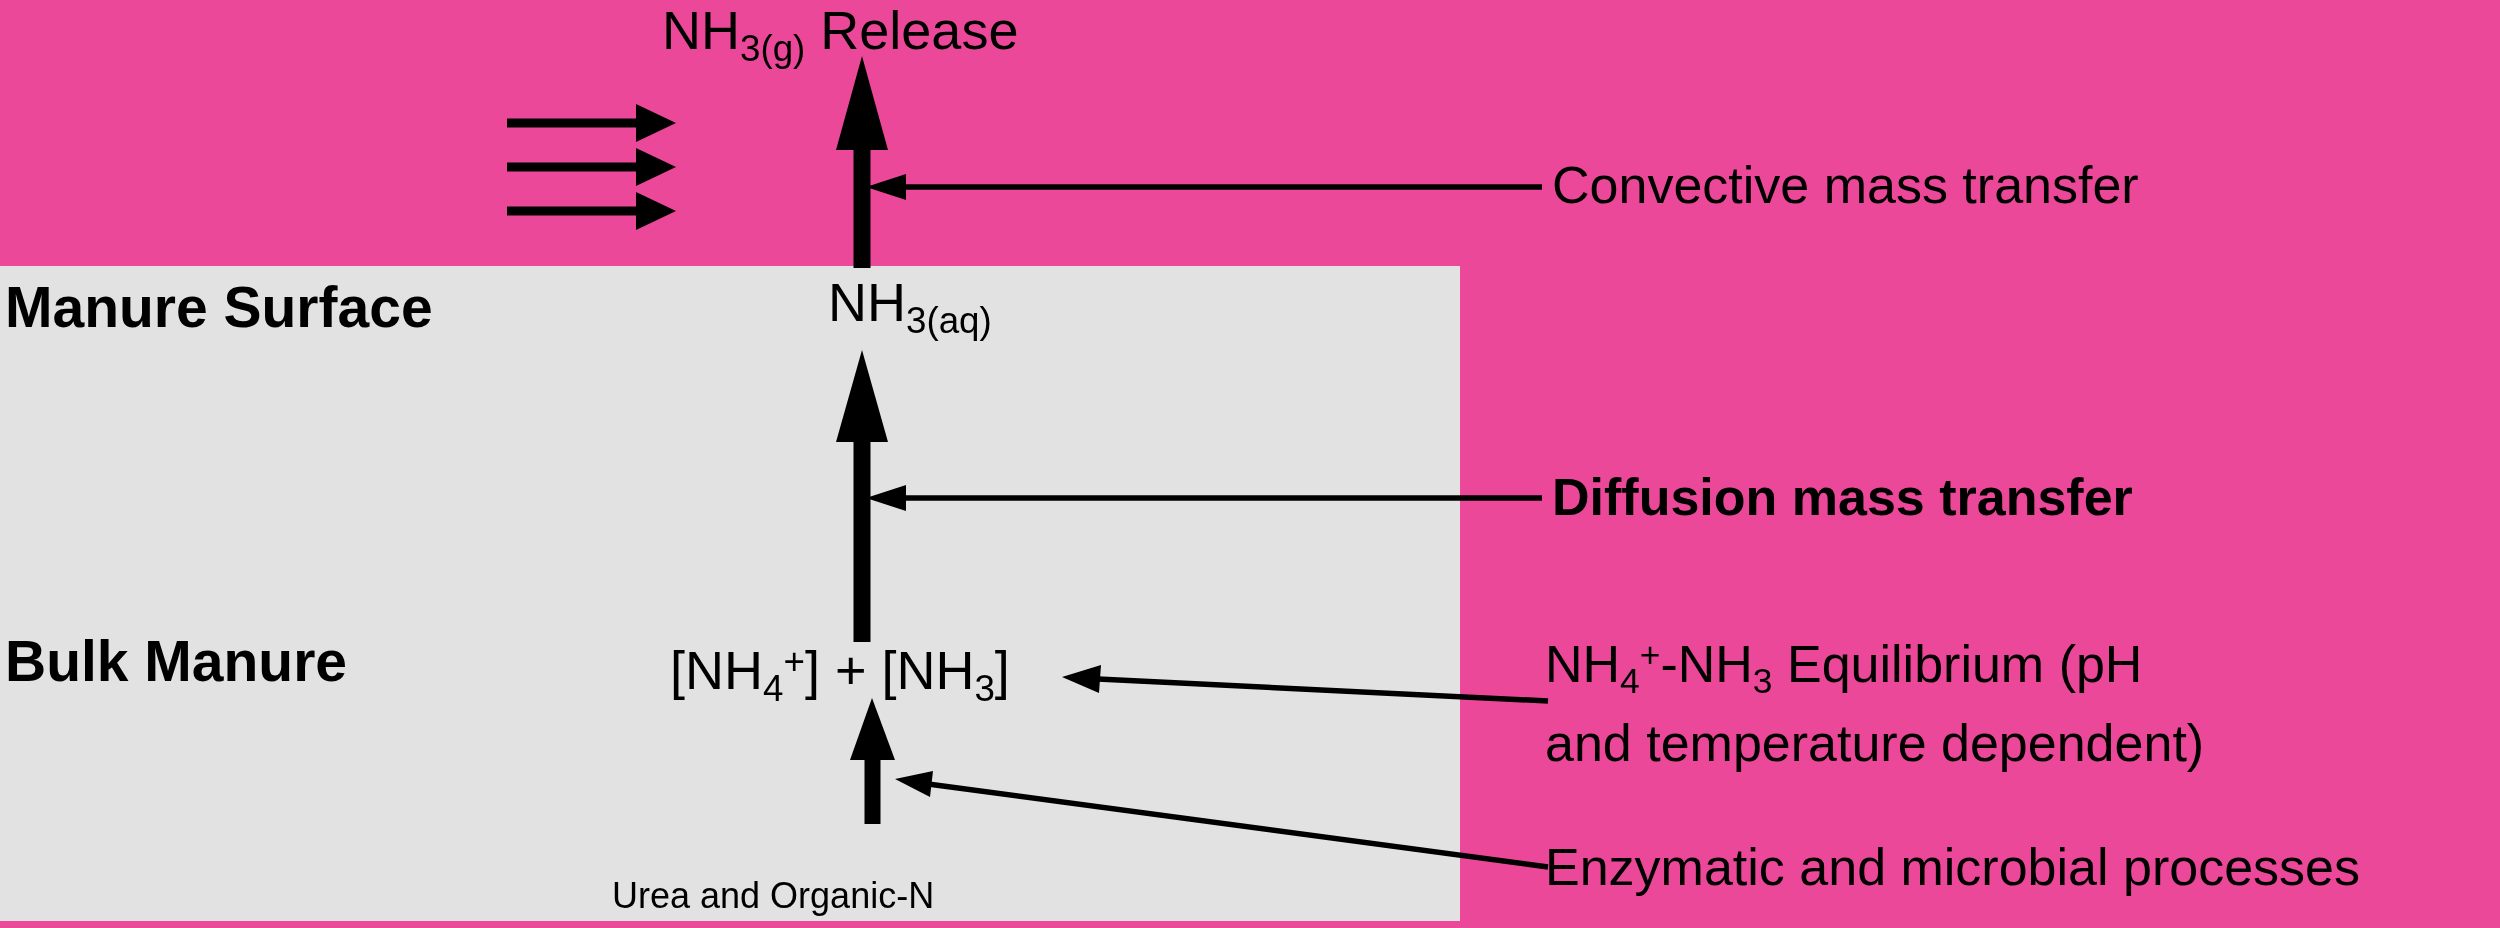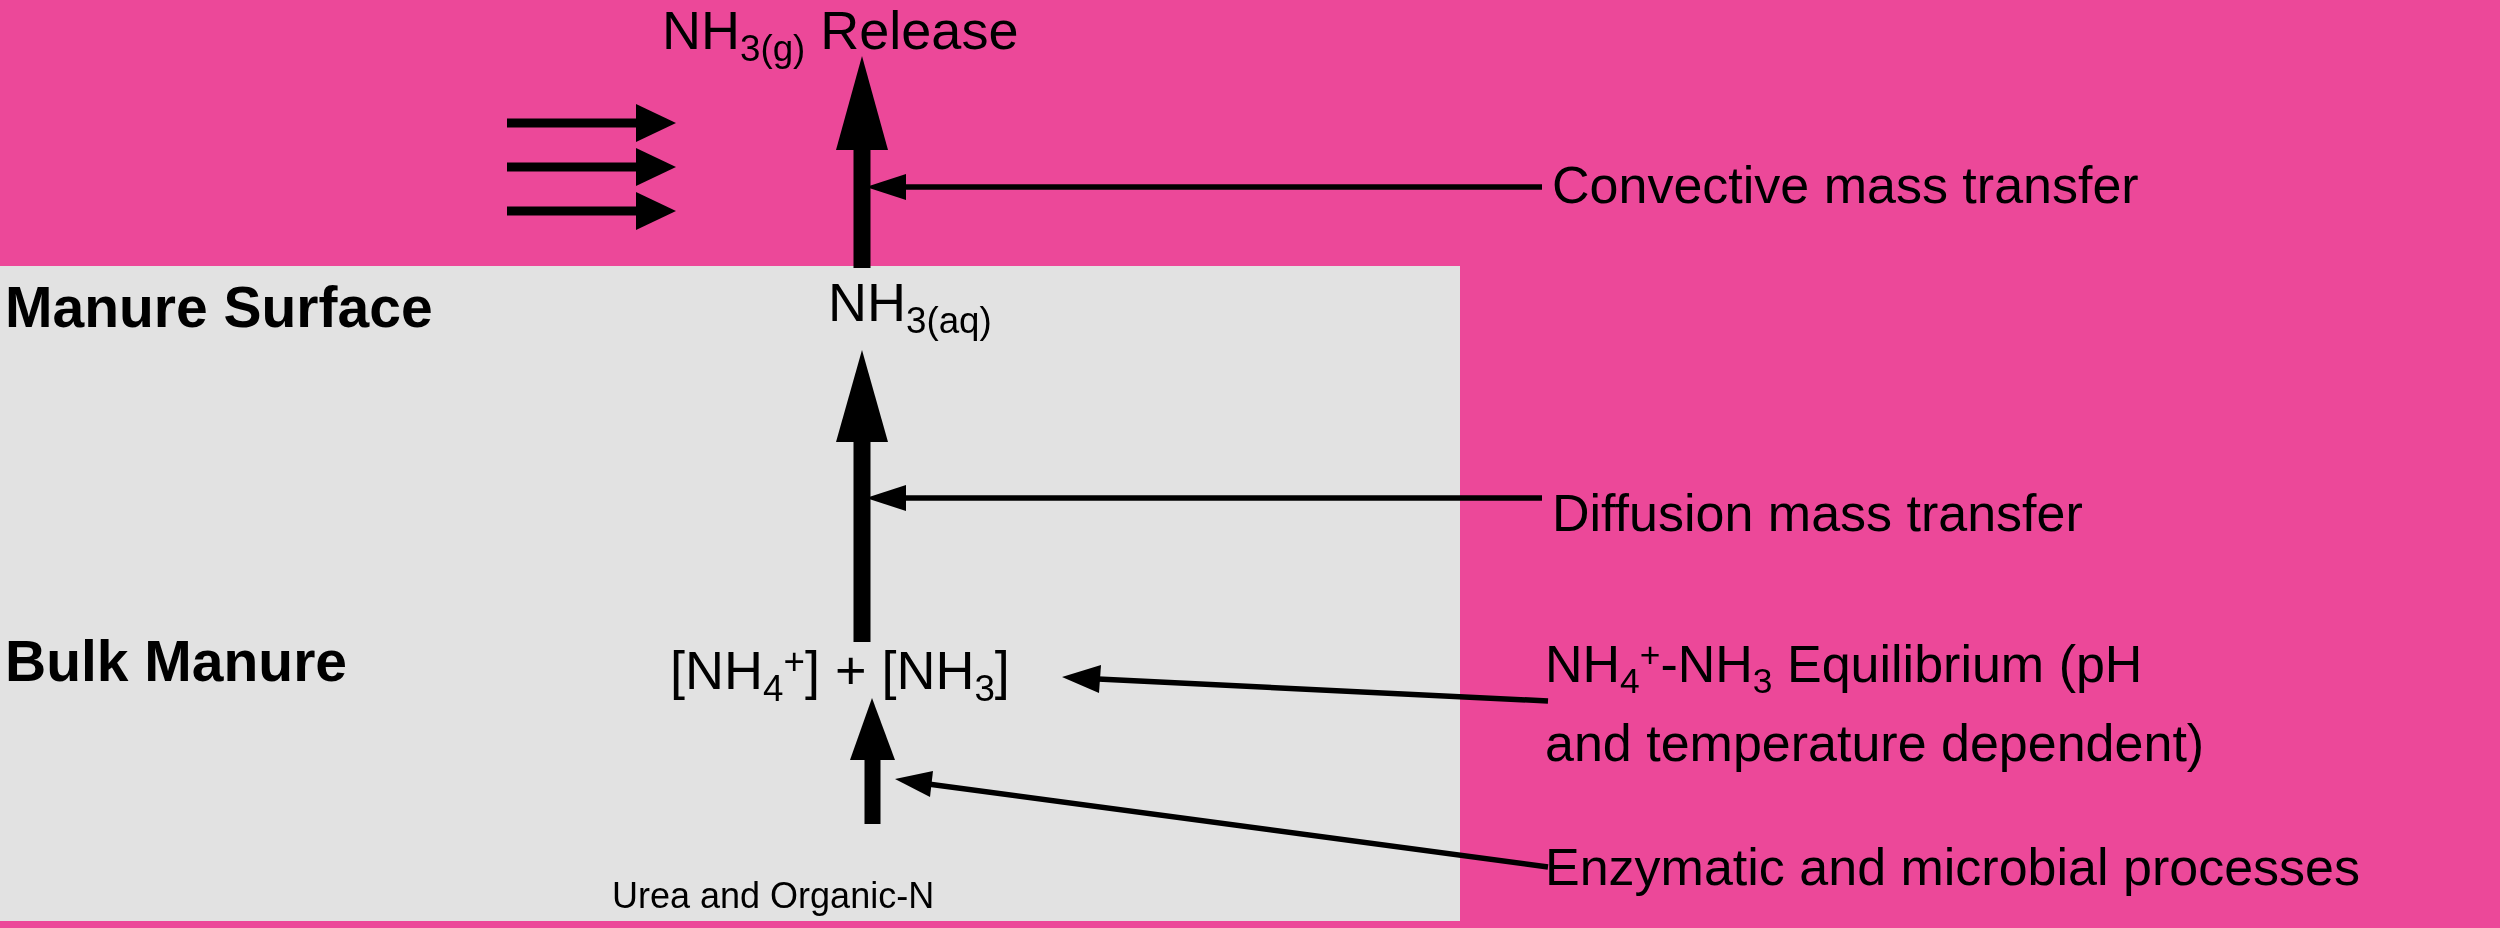--- a/index.html
+++ b/index.html
@@ -83,20 +83,20 @@
   <div class="txt title" style="left:662px;top:0px;"><span>NH</span><span class="sub">3(g)</span><span> Release</span></div>
 
   <div class="txt zone-label" style="left:5px;top:276px;text-align:right;">Manure Surface</div>
   <div class="txt zone-label" style="left:5px;top:630px;">Bulk Manure</div>
 
   <div class="txt node" style="left:828px;top:272px;"><span>NH</span><span class="sub">3(aq)</span></div>
   <div class="txt node" style="left:670px;top:640px;"><span>[NH</span><span class="sub">4</span><span class="sup">+</span><span>] + [NH</span><span class="sub">3</span><span>]</span></div>
   <div class="txt node" style="left:612px;top:876px;font-size:36px;">Urea and Organic-N</div>
 
   <div class="txt ann" style="left:1552px;top:156px;">Convective mass transfer</div>
-  <div class="txt ann" style="left:1552px;top:484px;">Diffusion mass transfer</div>
+  <div class="txt ann" style="left:1552px;top:468px;font-weight:bold;">Diffusion mass transfer</div>
   <div class="txt ann" style="left:1545px;top:628px;line-height:1.42;">
       <div><span>NH</span><span class="sub">4</span><span class="sup">+</span><span>-NH</span><span class="sub">3</span><span> Equilibrium (pH</span></div>
       <div>and temperature dependent)</div>
   </div>
   <div class="txt ann" style="left:1545px;top:838px;">Enzymatic and microbial processes</div>
 
 </div>
 
 </body></html>

